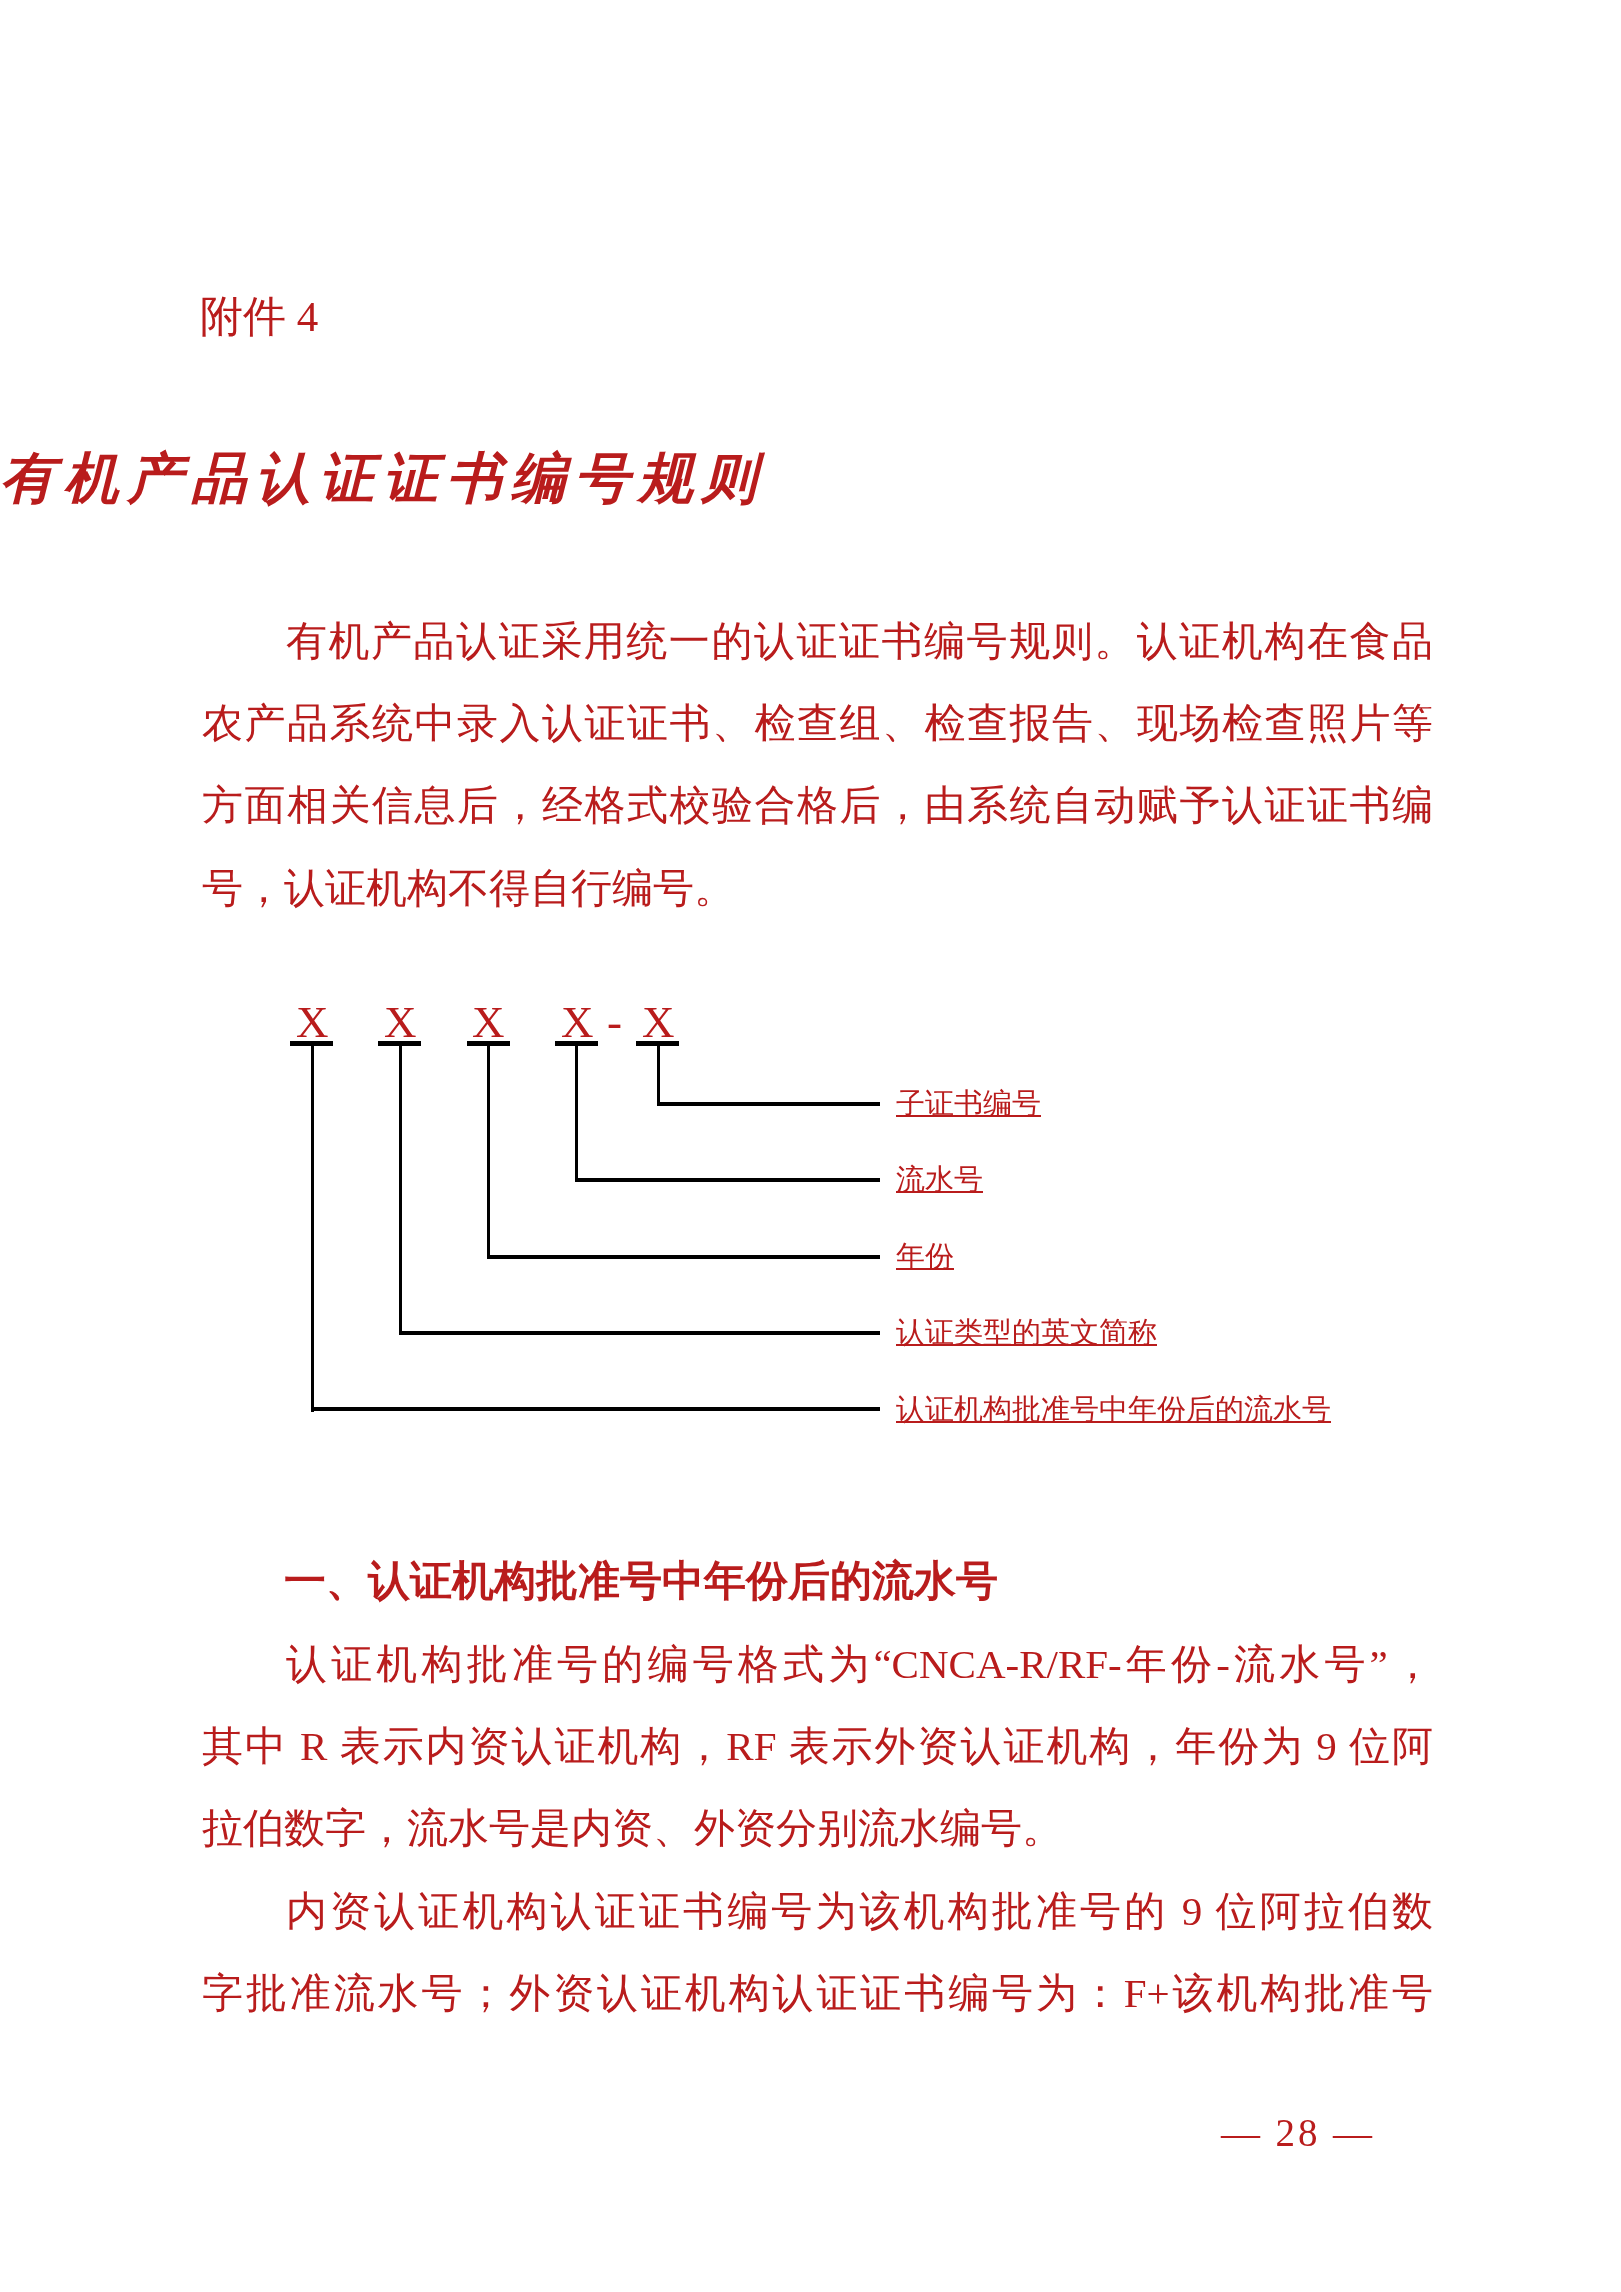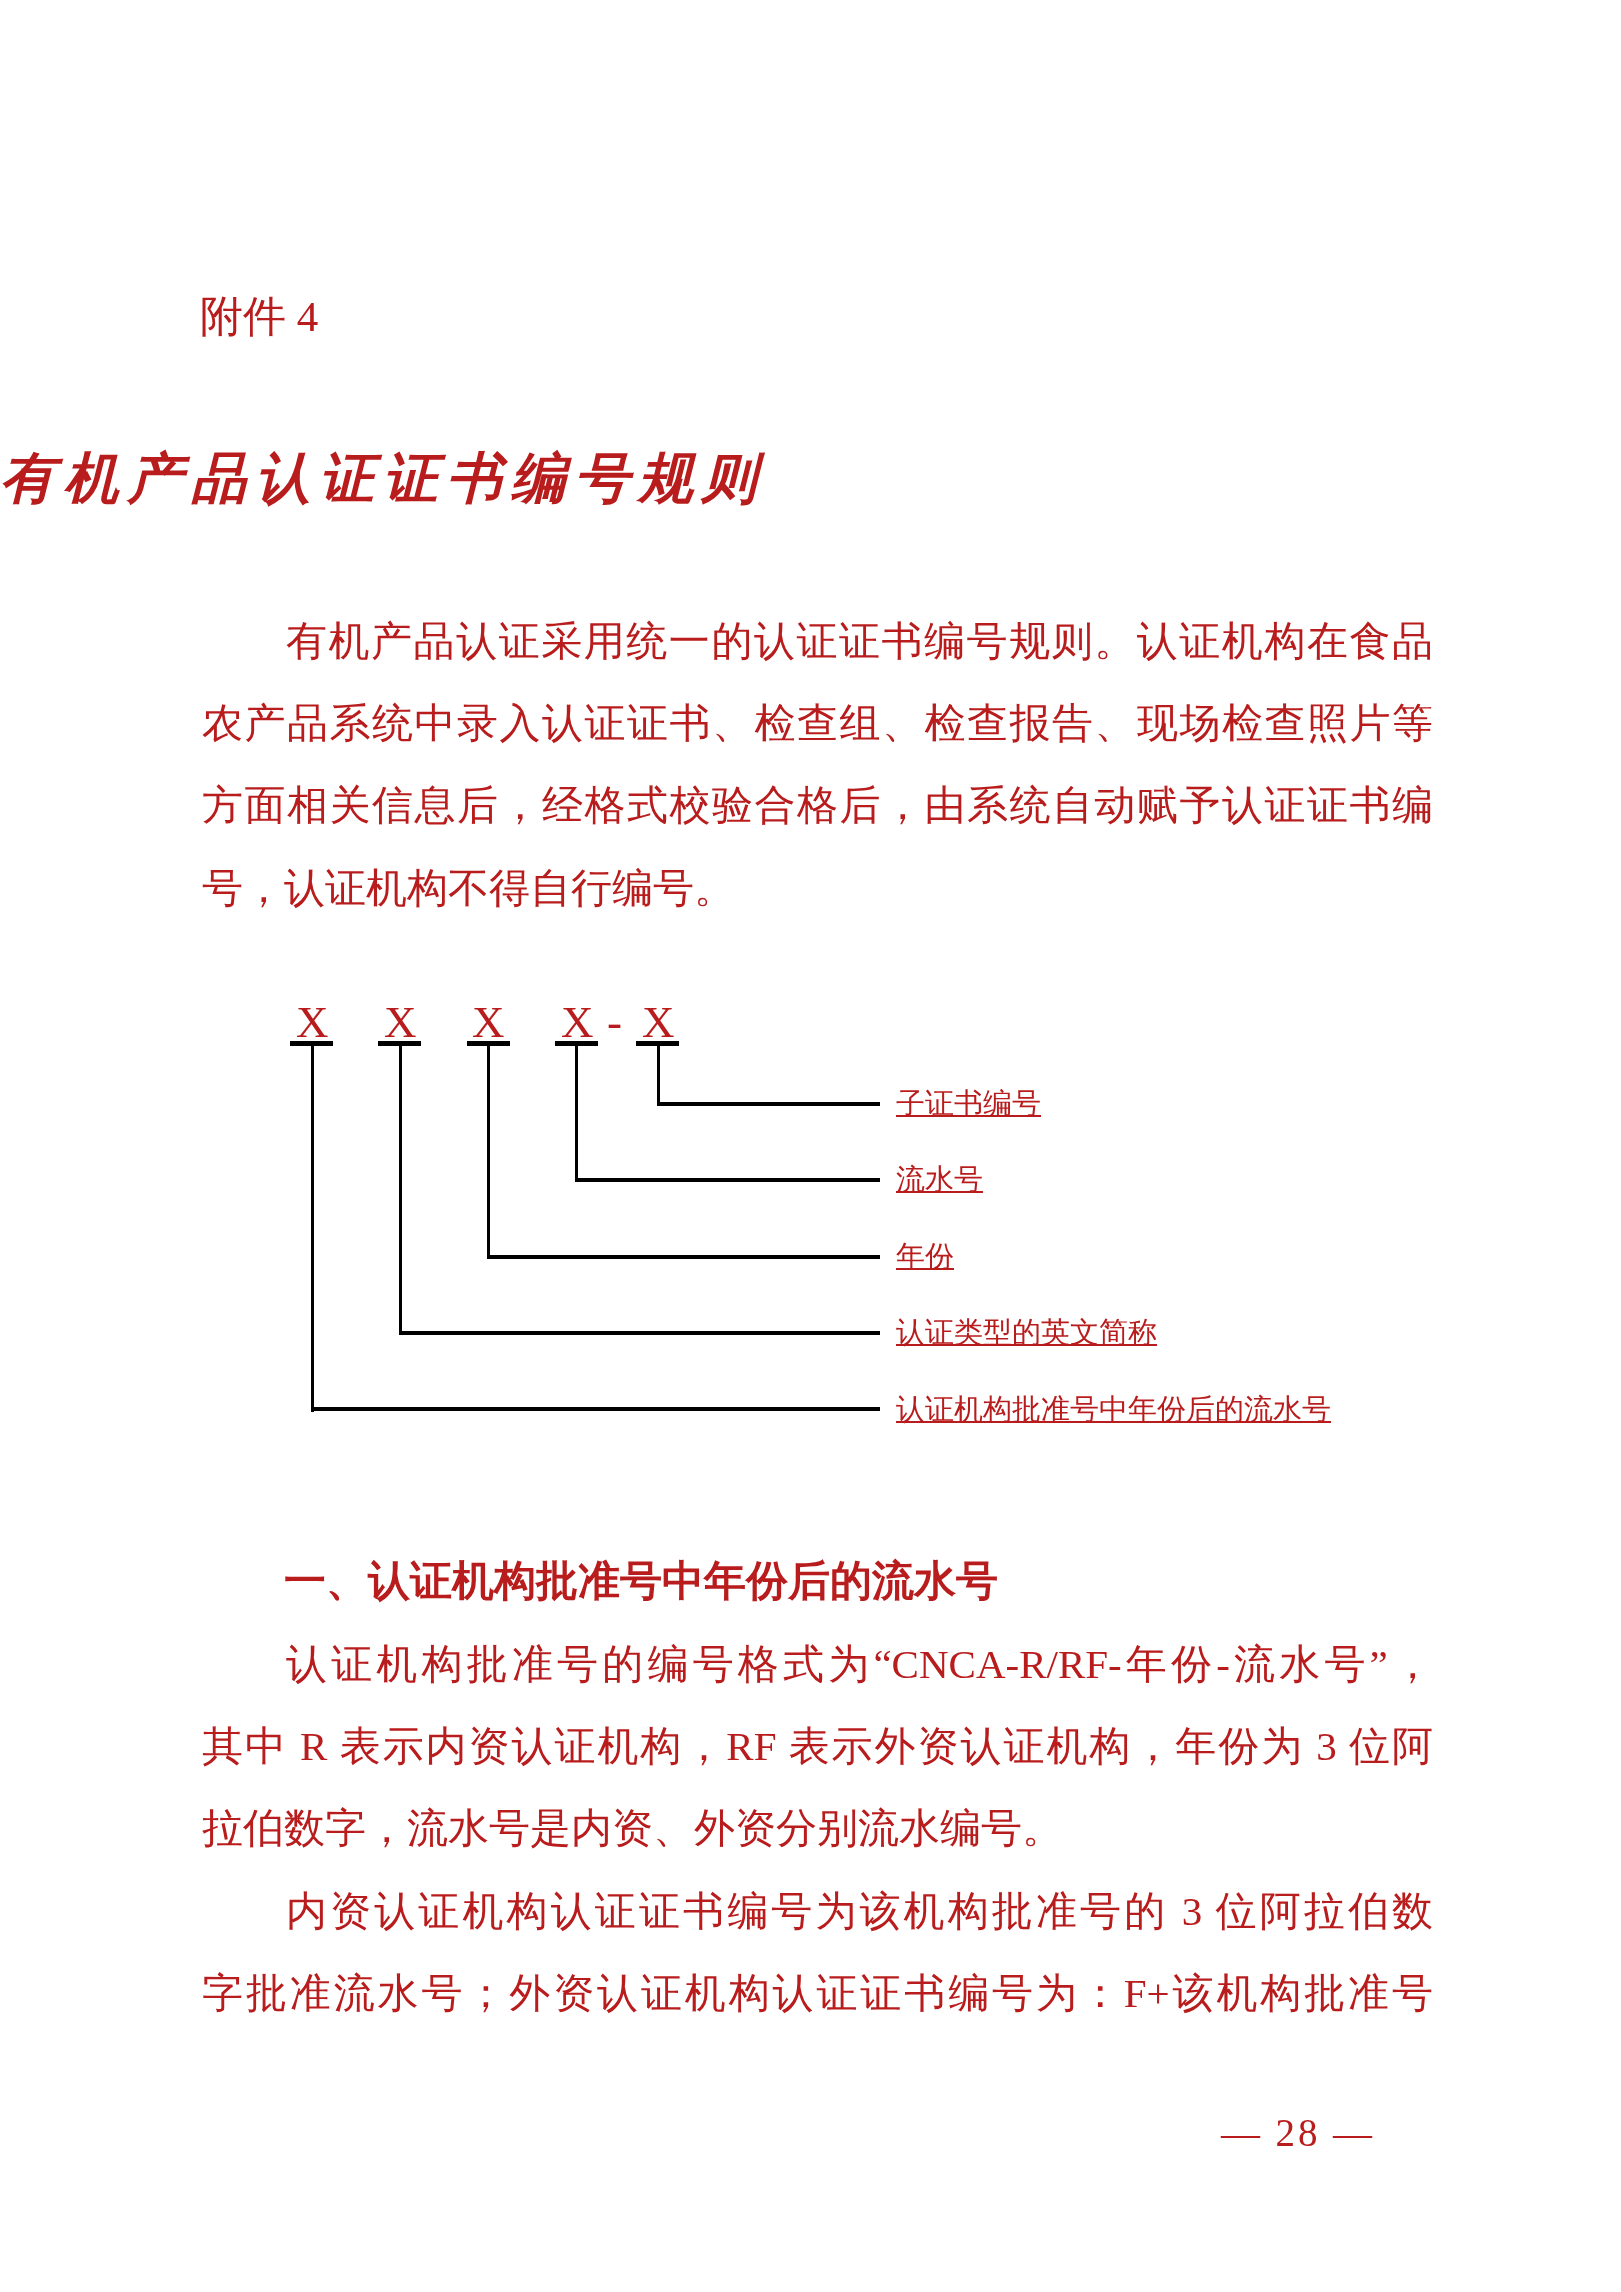--- a/index.html
+++ b/index.html
@@ -135,22 +135,22 @@
 
   <div class="dlabel" style="top:1087px">子证书编号</div>
   <div class="dlabel" style="top:1163px">流水号</div>
   <div class="dlabel" style="top:1240px">年份</div>
   <div class="dlabel" style="top:1316px">认证类型的英文简称</div>
   <div class="dlabel" style="top:1393px">认证机构批准号中年份后的流水号</div>
 
   <div class="heading">一、认证机构批准号中年份后的流水号</div>
 
   <div class="bodyline indent just" style="top:1639px">认证机构批准号的编号格式为“CNCA-R/RF-年份-流水号”，</div>
-  <div class="bodyline just" style="top:1721px">其中 R 表示内资认证机构，RF 表示外资认证机构，年份为 3 位阿</div>
+  <div class="bodyline just" style="top:1721px">其中 R 表示内资认证机构，RF 表示外资认证机构，年份为 9 位阿</div>
   <div class="bodyline" style="top:1803px">拉伯数字，流水号是内资、外资分别流水编号。</div>
 
-  <div class="bodyline indent just" style="top:1886px">内资认证机构认证证书编号为该机构批准号的 3 位阿拉伯数</div>
+  <div class="bodyline indent just" style="top:1886px">内资认证机构认证证书编号为该机构批准号的 9 位阿拉伯数</div>
   <div class="bodyline just" style="top:1968px">字批准流水号；外资认证机构认证证书编号为：F+该机构批准号</div>
 
   <div class="page-num">— 28 —</div>
 
 </div>
 
 
 </body></html>

